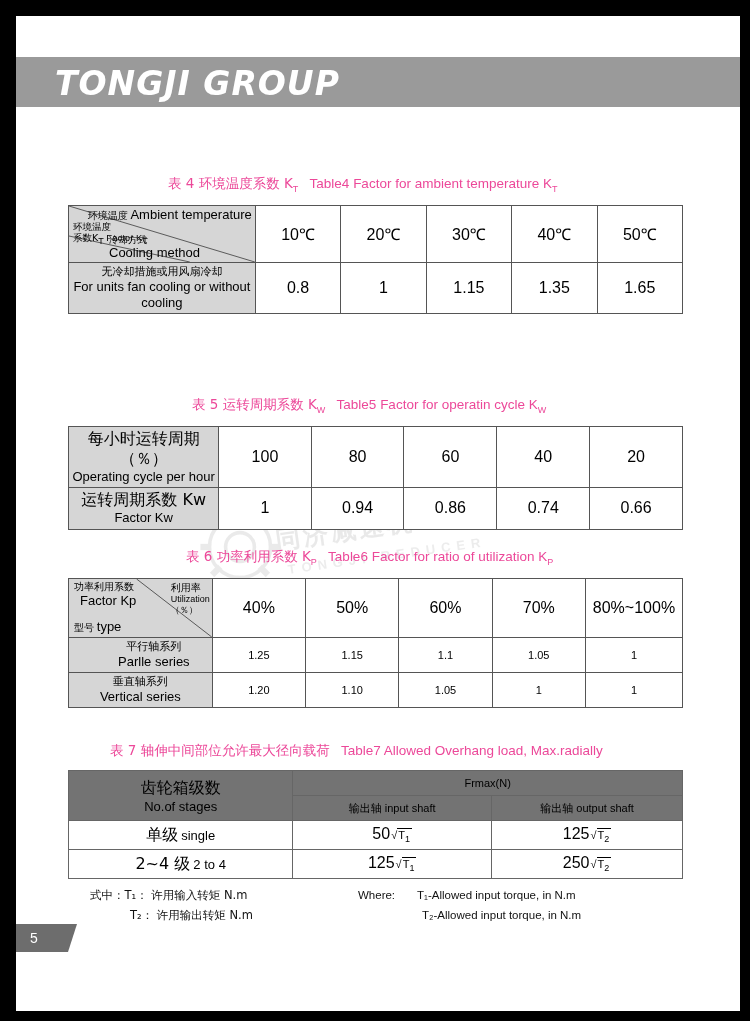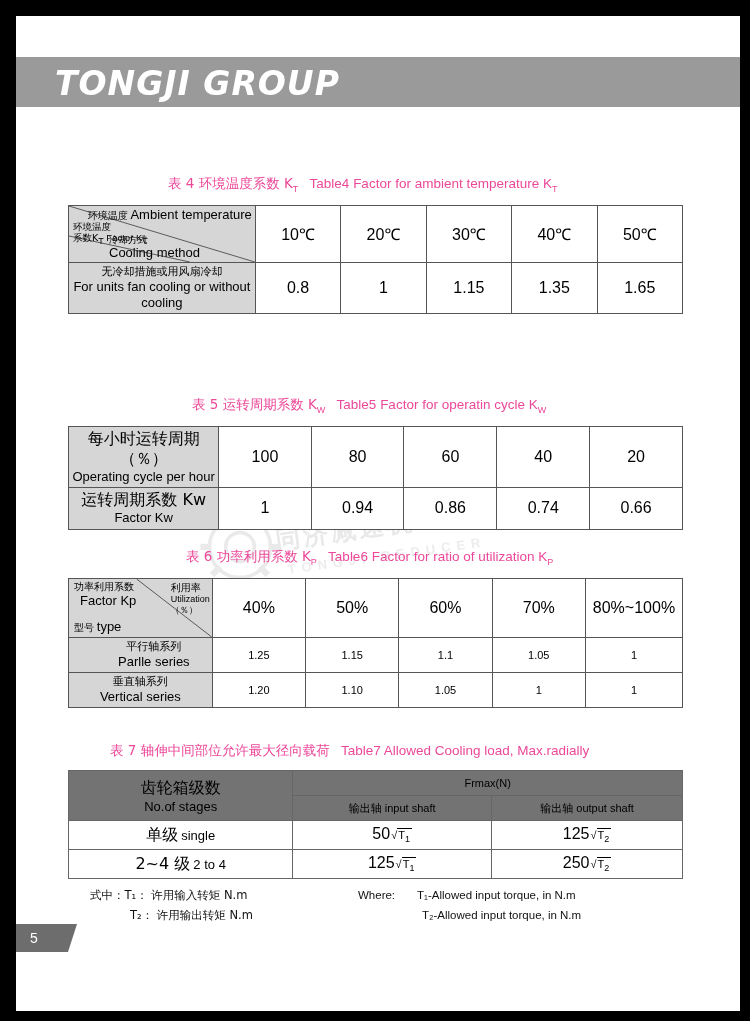--- a/index.html
+++ b/index.html
@@ -411,21 +411,21 @@
         <td>1.20</td>
         <td>1.10</td>
         <td>1.05</td>
         <td>1</td>
         <td>1</td>
       </tr>
     </tbody>
       </table>
 
     <div class="caption" style="left:110px; top:742px;">
-      <span class="cn">表 7   轴伸中间部位允许最大径向载荷</span>&nbsp;&nbsp;&nbsp;<span>Table7  Allowed Cooling load, Max.radially</span>
+      <span class="cn">表 7   轴伸中间部位允许最大径向载荷</span>&nbsp;&nbsp;&nbsp;<span>Table7  Allowed Overhang load, Max.radially</span>
     </div>
 
     <table class="tbl t7" style="left:68px; top:770px; width:615px;">
       <tbody>
           <tr>
         <td class="hdr" rowspan="2" style="width:222px; height:42px;">
           <span class="cn big">齿轮箱级数</span><br>
           <span class="en">No.of stages</span>
         </td>
         <td class="hdr" colspan="2" style="height:20px;">Frmax(N)</td>

